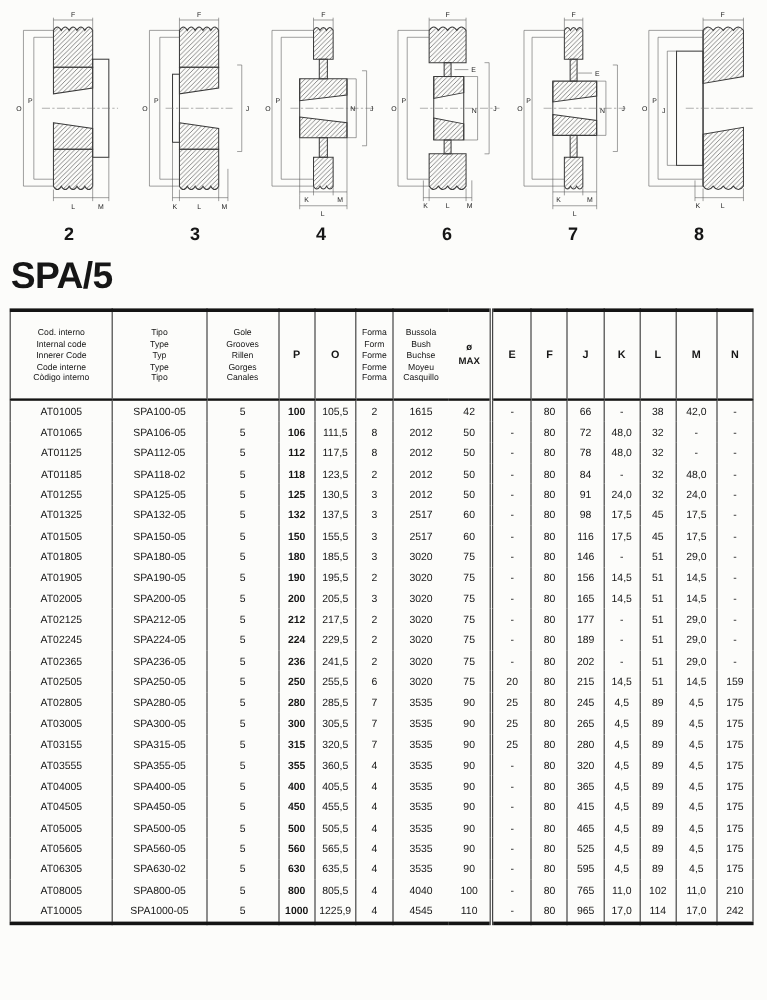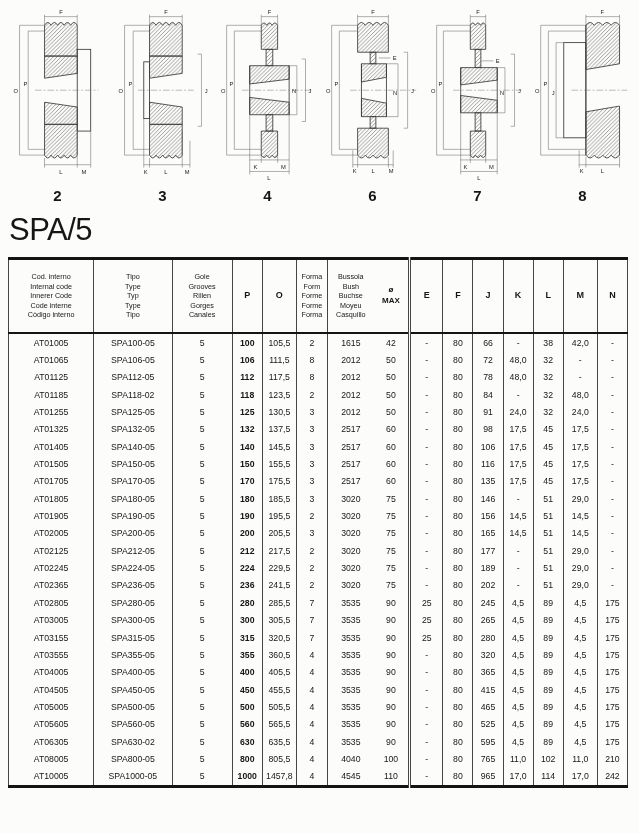--- a/index.html
+++ b/index.html
@@ -12,21 +12,21 @@
   .figcell{width:101px;text-align:center}
   .figcell svg{display:block;margin:0 auto}
   .fignum{font-size:15px;font-weight:700;margin-top:2px}
   
   .ln{fill:none;stroke:#3c3c3c;stroke-width:0.9}
   .part{stroke:#3c3c3c;stroke-width:0.9}
   .dim{fill:none;stroke:#5a5a5a;stroke-width:0.5}
   .cl{fill:none;stroke:#777;stroke-width:0.5;stroke-dasharray:7 2 2 2}
   .t{font-size:6px;fill:#222;text-anchor:middle;font-family:"Liberation Sans",sans-serif}
   
-  .title{font-size:31px;font-weight:400;letter-spacing:-0.5px;margin:8px 0 9px 9px}
+  .title{font-size:31px;font-weight:700;letter-spacing:-0.5px;margin:8px 0 9px 9px}
   
   table{
     border-collapse:collapse;table-layout:fixed;width:620px;margin-left:8px;
     border-top:3px solid #141414;border-bottom:3px solid #141414;
     border-left:1px solid #454545;border-right:1px solid #454545;
   }
   th,td{
     border-left:1px solid #454545;border-right:1px solid #454545;
     text-align:center;padding:0;overflow:hidden;vertical-align:middle;
   }
@@ -392,71 +392,37 @@
         <td class="nbl">60</td>
         <td class="dbl">-</td>
         <td>80</td>
         <td>98</td>
         <td>17,5</td>
         <td>45</td>
         <td>17,5</td>
         <td>-</td>
       </tr>
       <tr>
-        <td>AT01405</td>
-        <td>SPA140-05</td>
-        <td>5</td>
-        <td class="bold">140</td>
-        <td>145,5</td>
-        <td>3</td>
-        <td class="nbr">2517</td>
-        <td class="nbl">60</td>
-        <td class="dbl">-</td>
-        <td>80</td>
-        <td>106</td>
-        <td>17,5</td>
-        <td>45</td>
-        <td>17,5</td>
-        <td>-</td>
-      </tr>
-      <tr>
         <td>AT01505</td>
         <td>SPA150-05</td>
         <td>5</td>
         <td class="bold">150</td>
         <td>155,5</td>
         <td>3</td>
         <td class="nbr">2517</td>
         <td class="nbl">60</td>
         <td class="dbl">-</td>
         <td>80</td>
         <td>116</td>
         <td>17,5</td>
         <td>45</td>
         <td>17,5</td>
         <td>-</td>
       </tr>
       <tr>
-        <td>AT01705</td>
-        <td>SPA170-05</td>
-        <td>5</td>
-        <td class="bold">170</td>
-        <td>175,5</td>
-        <td>3</td>
-        <td class="nbr">2517</td>
-        <td class="nbl">60</td>
-        <td class="dbl">-</td>
-        <td>80</td>
-        <td>135</td>
-        <td>17,5</td>
-        <td>45</td>
-        <td>17,5</td>
-        <td>-</td>
-      </tr>
-      <tr>
         <td>AT01805</td>
         <td>SPA180-05</td>
         <td>5</td>
         <td class="bold">180</td>
         <td>185,5</td>
         <td>3</td>
         <td class="nbr">3020</td>
         <td class="nbl">75</td>
         <td class="dbl">-</td>
         <td>80</td>
@@ -545,20 +511,37 @@
         <td class="nbl">75</td>
         <td class="dbl">-</td>
         <td>80</td>
         <td>202</td>
         <td>-</td>
         <td>51</td>
         <td>29,0</td>
         <td>-</td>
       </tr>
       <tr>
+        <td>AT02505</td>
+        <td>SPA250-05</td>
+        <td>5</td>
+        <td class="bold">250</td>
+        <td>255,5</td>
+        <td>6</td>
+        <td class="nbr">3020</td>
+        <td class="nbl">75</td>
+        <td class="dbl">20</td>
+        <td>80</td>
+        <td>215</td>
+        <td>14,5</td>
+        <td>51</td>
+        <td>14,5</td>
+        <td>159</td>
+      </tr>
+      <tr>
         <td>AT02805</td>
         <td>SPA280-05</td>
         <td>5</td>
         <td class="bold">280</td>
         <td>285,5</td>
         <td>7</td>
         <td class="nbr">3535</td>
         <td class="nbl">90</td>
         <td class="dbl">25</td>
         <td>80</td>
@@ -719,21 +702,21 @@
         <td>11,0</td>
         <td>102</td>
         <td>11,0</td>
         <td>210</td>
       </tr>
       <tr>
         <td>AT10005</td>
         <td>SPA1000-05</td>
         <td>5</td>
         <td class="bold">1000</td>
-        <td>1457,8</td>
+        <td>1225,9</td>
         <td>4</td>
         <td class="nbr">4545</td>
         <td class="nbl">110</td>
         <td class="dbl">-</td>
         <td>80</td>
         <td>965</td>
         <td>17,0</td>
         <td>114</td>
         <td>17,0</td>
         <td>242</td>

